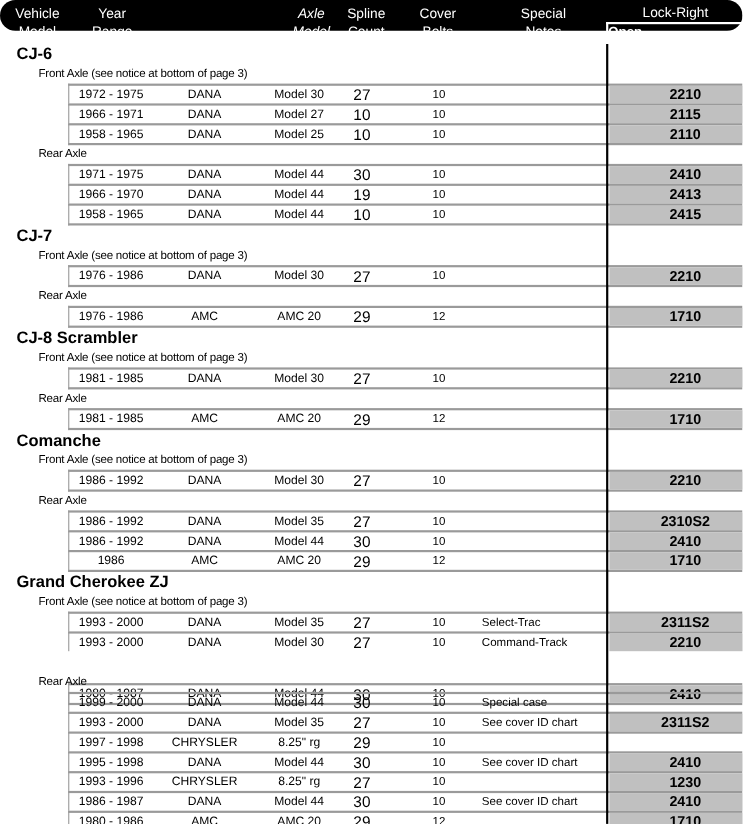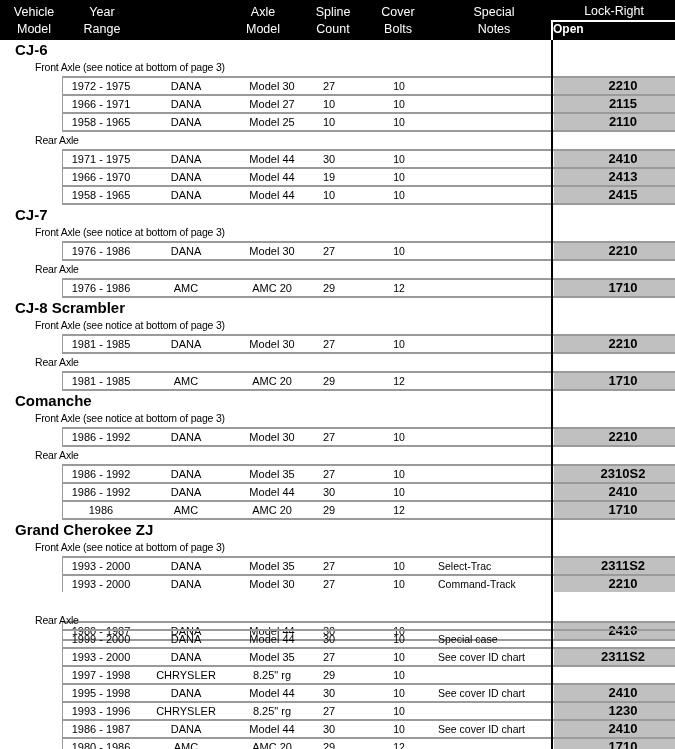--- a/index.html
+++ b/index.html
@@ -1,51 +1,51 @@
 <!DOCTYPE html>
 <html><head>
 <meta charset="utf-8">
 <style>
   html, body { margin:0; padding:0; background:#ffffff; }
   body { width:675px; height:749px; position:relative; overflow:hidden;
          font-family:"Liberation Sans", sans-serif; color:#000; }
-  .hdr { position:absolute; left:0; top:0; width:675px; height:40px; background:#000; }
+  .hdr { position:absolute; left:0; top:0; width:675px; height:28px; background:#000;border-radius:14px; }
   .hcell { position:absolute; top:4px; color:#fff; font-size:12.5px; line-height:17px; text-align:center; }
   .lock-title { position:absolute; left:553px; top:4px; width:122px; text-align:center; color:#fff; font-size:12.5px; }
   .open-box { position:absolute; left:551px; top:20px; width:124px; height:20px; border-top:2px solid #fff; border-left:2px solid #fff; box-sizing:border-box; }
   .open-label { position:absolute; left:553px; top:22px; width:122px; color:#fff; font-weight:bold; font-size:12px; }
   .lockcol { position:absolute; left:551px; top:40px; width:2px; height:709px; background:#000; }
   .make { position:absolute; left:15px; font-weight:bold; font-size:15px; line-height:18px; }
   .axle { position:absolute; left:35px; font-size:10.5px; line-height:14px; letter-spacing:-0.2px; }
   .row { position:absolute; left:62px; width:613px; height:18px; box-sizing:border-box;
          border-top:2px solid #9a9a9a; border-left:1px solid #9a9a9a; }
   .row.last { border-bottom:2px solid #9a9a9a; height:20px; }
   .c { position:absolute; top:0; height:16px; line-height:16px; font-size:11px; white-space:nowrap; }
   .c.year { left:0; width:76px; text-align:center; }
   .c.mfr { left:70px; width:106px; text-align:center; }
   .c.model { left:170px; width:78px; text-align:center; }
-  .c.spline { left:252px; width:28px; text-align:center; font-size:11px; }
+  .c.spline { left:252px; width:28px; text-align:center; font-size:14px; }
   .c.bolts { left:322px; width:28px; text-align:center; font-size:10.5px; }
   .c.notes { left:375px; width:110px; text-align:left; font-size:10.5px; }
   .c.part { left:491px; width:138px; text-align:center; font-weight:bold; font-size:13px; }
   .c.part.filled { background:#c0c0c0; }
 </style>
 </head>
 <body>
 
 <div class="hdr">
   <div class="hcell" style="left:0;width:68px;">
     <div>Vehicle</div>
     <div>Model</div>
   </div>
   <div class="hcell" style="left:68px;width:68px;">
     <div>Year</div>
     <div>Range</div>
   </div>
-  <div class="hcell" style="left:232px;width:62px;">
+  <div class="hcell" style="left:252px;width:62px;font-style:italic;">
     <div>Axle</div>
     <div>Model</div>
   </div>
   <div class="hcell" style="left:304px;width:58px;">
     <div>Spline</div>
     <div>Count</div>
   </div>
   <div class="hcell" style="left:368px;width:60px;">
     <div>Cover</div>
     <div>Bolts</div>

